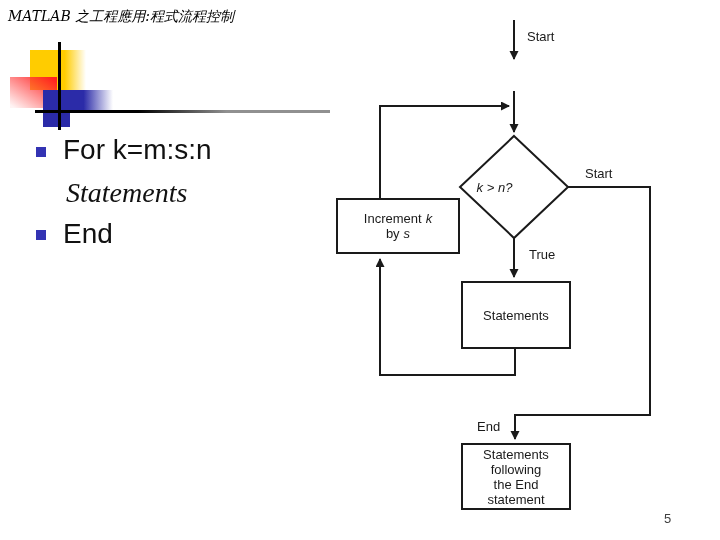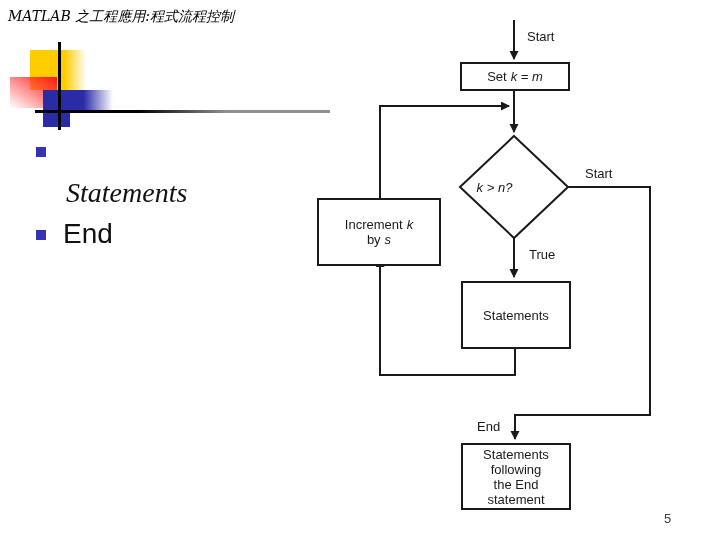--- a/index.html
+++ b/index.html
@@ -90,20 +90,21 @@
   <div id="slide-title" class="abs">MATLAB 之工程應用:程式流程控制</div>
 
   <div id="logo-yellow" class="logo-sq"></div>
   <div id="logo-red" class="logo-sq"></div>
   <div id="logo-blue-a" class="logo-sq"></div>
   <div id="logo-blue-b" class="logo-sq"></div>
   <div id="logo-vline" class="abs"></div>
   <div id="header-rule" class="abs"></div>
 
   <div class="bullet-sq" style="left:36px; top:147px;"></div>
+  <div class="bullet-text" style="left:63px; top:134px;">For k=m:s:n</div>
   <div id="bullet-sub" style="left:66px; top:177px;">Statements</div>
   <div class="bullet-sq" style="left:36px; top:230px;"></div>
   <div class="bullet-text" style="left:63px; top:218px;">End</div>
 
   <svg id="fc-svg" class="abs" viewBox="0 0 720 540" xmlns="http://www.w3.org/2000/svg">
     <defs>
       <marker id="arrow" markerUnits="userSpaceOnUse" markerWidth="11" markerHeight="11" refX="8" refY="4.5" orient="auto">
         <path d="M0,0 L9,4.5 L0,9 z" fill="#1a1a1a"></path>
       </marker>
     </defs>
@@ -121,29 +122,24 @@
     <path d="M568 187 L650 187 L650 415 L515 415 L515 439" fill="none" stroke="#1a1a1a" stroke-width="2" marker-end="url(#arrow)"></path>
 
     <path d="M515 349 L515 375 L380 375 L380 259" fill="none" stroke="#1a1a1a" stroke-width="2" marker-end="url(#arrow)"></path>
   </svg>
 
   <div class="fc-label" style="left:527px; top:29px;">Start</div>
   <div class="fc-label" style="left:585px; top:166px;">Start</div>
   <div class="fc-label" style="left:529px; top:247px;">True</div>
   <div class="fc-label" style="left:477px; top:419px;">End</div>
 
-  <div class="fc-box" style="left:460px; top:62px; width:110px; height:29px;">
-    <span>
-      <span class="sp">Set</span><span class="var">k = m</span>
-    </span>
-  </div>
 
   <div class="fc-label var" style="left:467px; top:180px; width:55px; text-align:center;">k &gt; n?</div>
 
-  <div class="fc-box" style="left:317px; top:198px; width:124px; height:68px;text-align:right;">
+  <div class="fc-box" style="left:336px; top:198px; width:124px; height:56px;text-align:right;">
     <span>
       <span class="sp">Increment</span><span class="var">k</span>
     </span>
     <span>
       <span class="sp">by</span><span class="var">s</span>
     </span>
   </div>
 
   <div class="fc-box" style="left:461px; top:281px; width:110px; height:68px;">
     <span>Statements</span>

